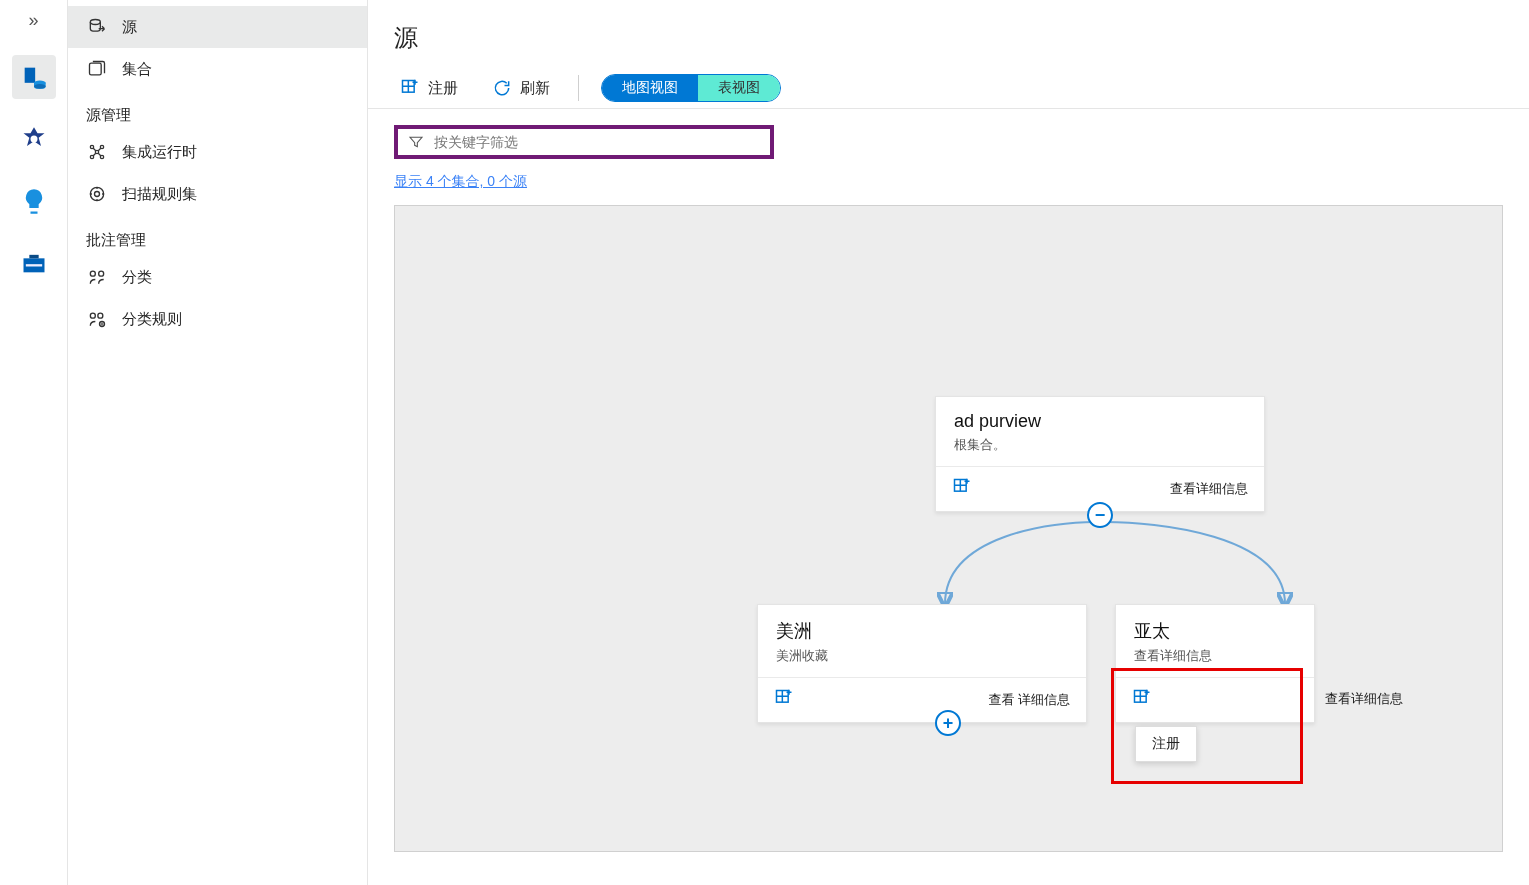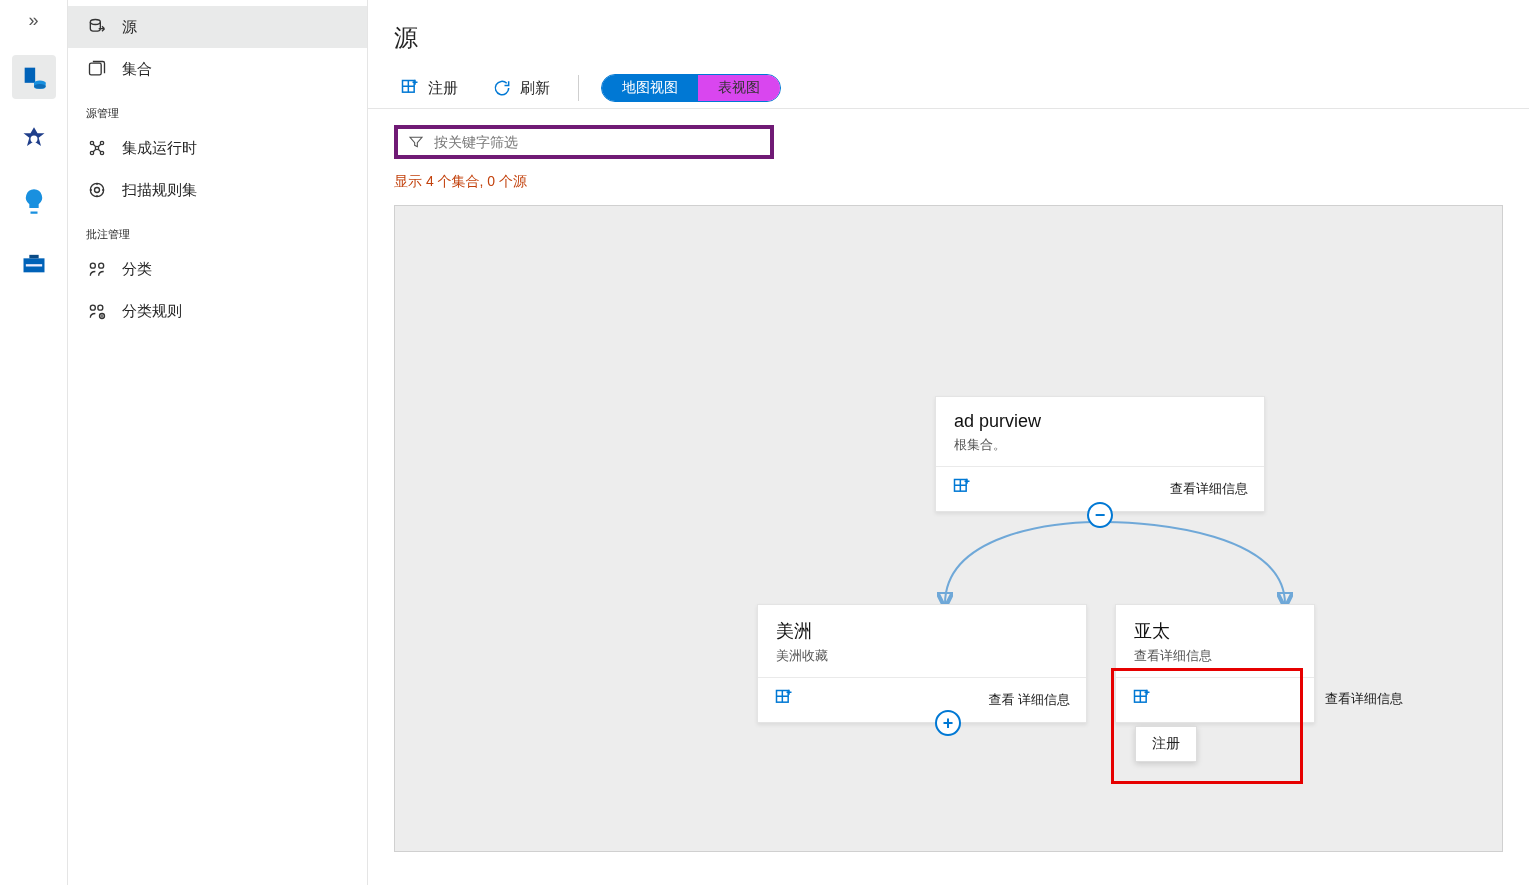--- a/index.html
+++ b/index.html
@@ -7,46 +7,46 @@
 
 
 .icon-rail { width: 68px; border-right: 1px solid #e5e5e5; display: flex; flex-direction: column; align-items: center; padding-top: 10px; gap: 18px; }
 .icon-rail .expand-btn { font-size: 18px; color: #555; cursor: pointer; margin-bottom: 6px; }
 .icon-rail .rail-icon { width: 44px; height: 44px; display: flex; align-items: center; justify-content: center; cursor: pointer; border-radius: 4px; }
 .icon-rail .rail-icon.selected { background: #e9eaea; }
 .icon-rail svg { width: 28px; height: 28px; }
 
 
 .sidebar { width: 300px; border-right: 1px solid #e5e5e5; padding-top: 6px; }
-.sidebar .group-title { font-size: 11px; color: #262626; padding: 16px 18px 6px 18px; }
+.sidebar .group-title { font-size: 15px; color: #262626; padding: 16px 18px 6px 18px; }
 .sidebar .item { display: flex; align-items: center; gap: 14px; padding: 10px 18px; font-size: 15px; color: #262626; cursor: pointer; }
 .sidebar .item.selected { background: #e9eaea; }
 .sidebar .item .ico { width: 22px; height: 22px; display: inline-flex; align-items: center; justify-content: center; color: #333; }
 .sidebar .item .ico svg { width: 20px; height: 20px; }
 
 
 .main { flex: 1; display: flex; flex-direction: column; position: relative; }
 .main-header { padding: 22px 26px 6px 26px; }
 .page-title { font-size: 24px; font-weight: 400; color: #262626; }
 
 .toolbar { display: flex; align-items: center; gap: 22px; padding: 14px 26px 6px 26px; border-bottom: 1px solid #e5e5e5; }
 .toolbar .tb-btn { display: inline-flex; align-items: center; gap: 8px; font-size: 15px; color: #222; cursor: pointer; padding: 4px 6px; }
 .toolbar .tb-btn .bico { width: 20px; height: 20px; display: inline-flex; align-items: center; justify-content: center; color: #0078d4; }
 .toolbar .divider { width: 1px; height: 26px; background: #cfcfcf; }
 .toggle-pill { display: inline-flex; border: 1px solid #0078d4; border-radius: 18px; overflow: hidden; height: 28px; }
 .toggle-pill .seg { padding: 3px 20px; font-size: 14px; cursor: pointer; display: inline-flex; align-items: center; }
 .toggle-pill .seg.active { background: #0078d4; color: #ffffff; }
-.toggle-pill .seg.inactive { color: #333; background: #d946ef; }
+.toggle-pill .seg.inactive { color: #333; background: #5eead4; }
 
 .filter-row { padding: 16px 26px 6px 26px; }
 .filter-box { display: inline-flex; align-items: center; border: 4px solid #701a75; height: 34px; width: 380px; padding: 0 10px; font-size: 14px; color: #555; }
 .filter-box svg { width: 16px; height: 16px; margin-right: 10px; color: #555; }
 .filter-box input { border: none; outline: none; font-size: 14px; flex: 1; color: #333; }
 
-.count-line { padding: 8px 26px 8px 26px; font-size: 14px; color: #c2410c; }
+.count-line { padding: 8px 26px 8px 26px; font-size: 14px; color: #3b82f6; text-decoration: underline; }
 
 .canvas { flex: 1; background: #ededed; margin: 6px 26px 33px 26px; border: 1px solid #d0d0d0; position: relative; overflow: hidden; }
 
 
 .node { position: absolute; width: 330px; background: #fff; border: 1px solid #e4e4e4; box-shadow: 0 2px 4px rgba(0,0,0,0.08); }
 .node .node-head { padding: 14px 18px 12px 18px; }
 .node .node-title { font-size: 18px; color: #111; }
 .node .node-sub { font-size: 13px; color: #555; margin-top: 4px; }
 .node .node-foot { display: flex; align-items: center; justify-content: space-between; border-top: 1px solid #eaeaea; padding: 10px 16px; }
 .node .addgrid svg { width: 20px; height: 20px; color: #0078d4; cursor: pointer; }

